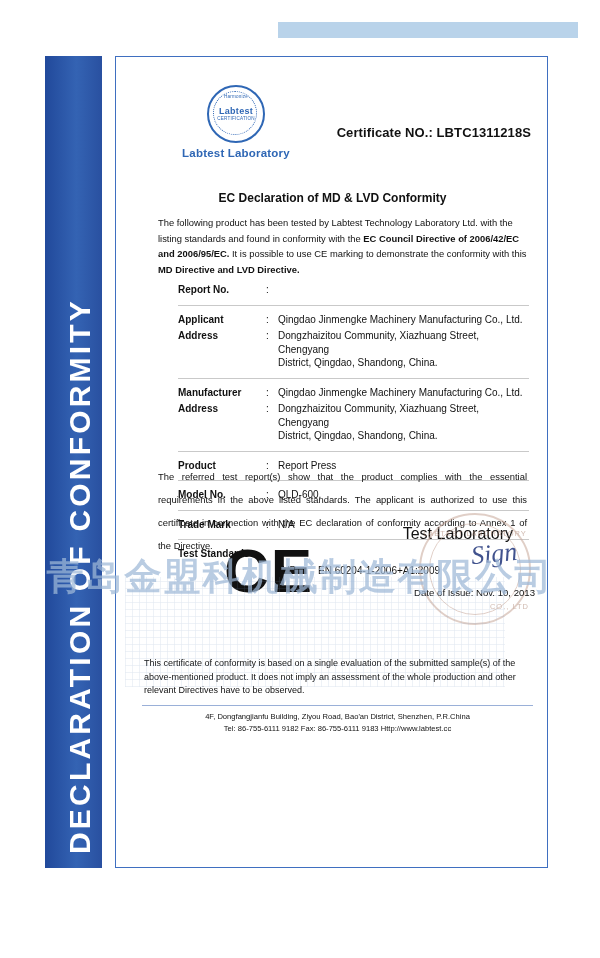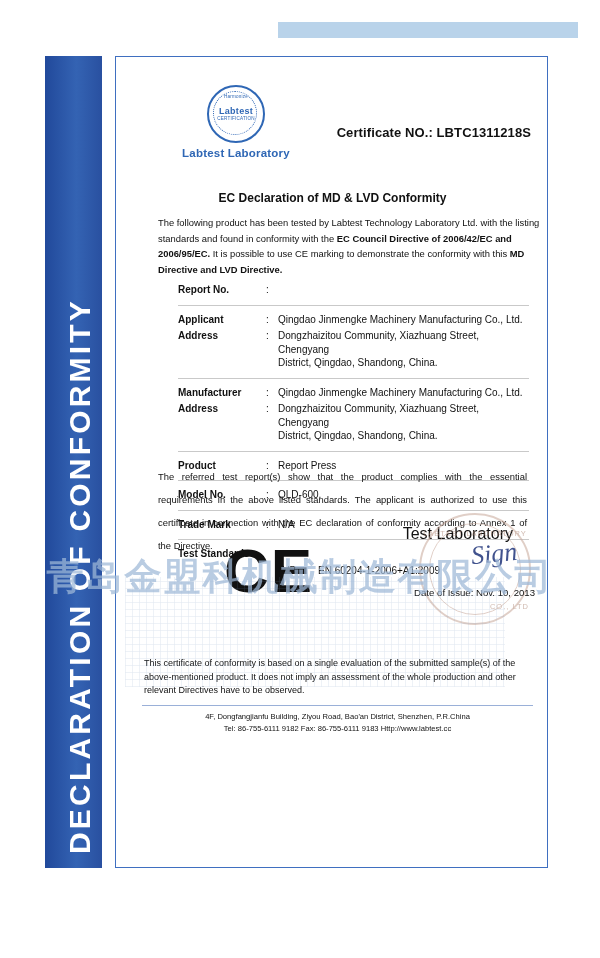--- a/index.html
+++ b/index.html
@@ -151,21 +151,21 @@
     top: 118px;
     text-align: center;
     font-size: 12px;
     font-weight: bold;
     color: #111111;
     margin-top: 16px;
   }
   .intro {
     position: absolute;
     left: 42px;
-    right: 6px;
+    right: 22px;
     top: 158px;
     font-size: 9.4px;
     color: #111111;
     line-height: 15.5px;
     text-align: left;
   }
   .intro b { font-weight: bold; }
 
   .fields {
     position: absolute;

